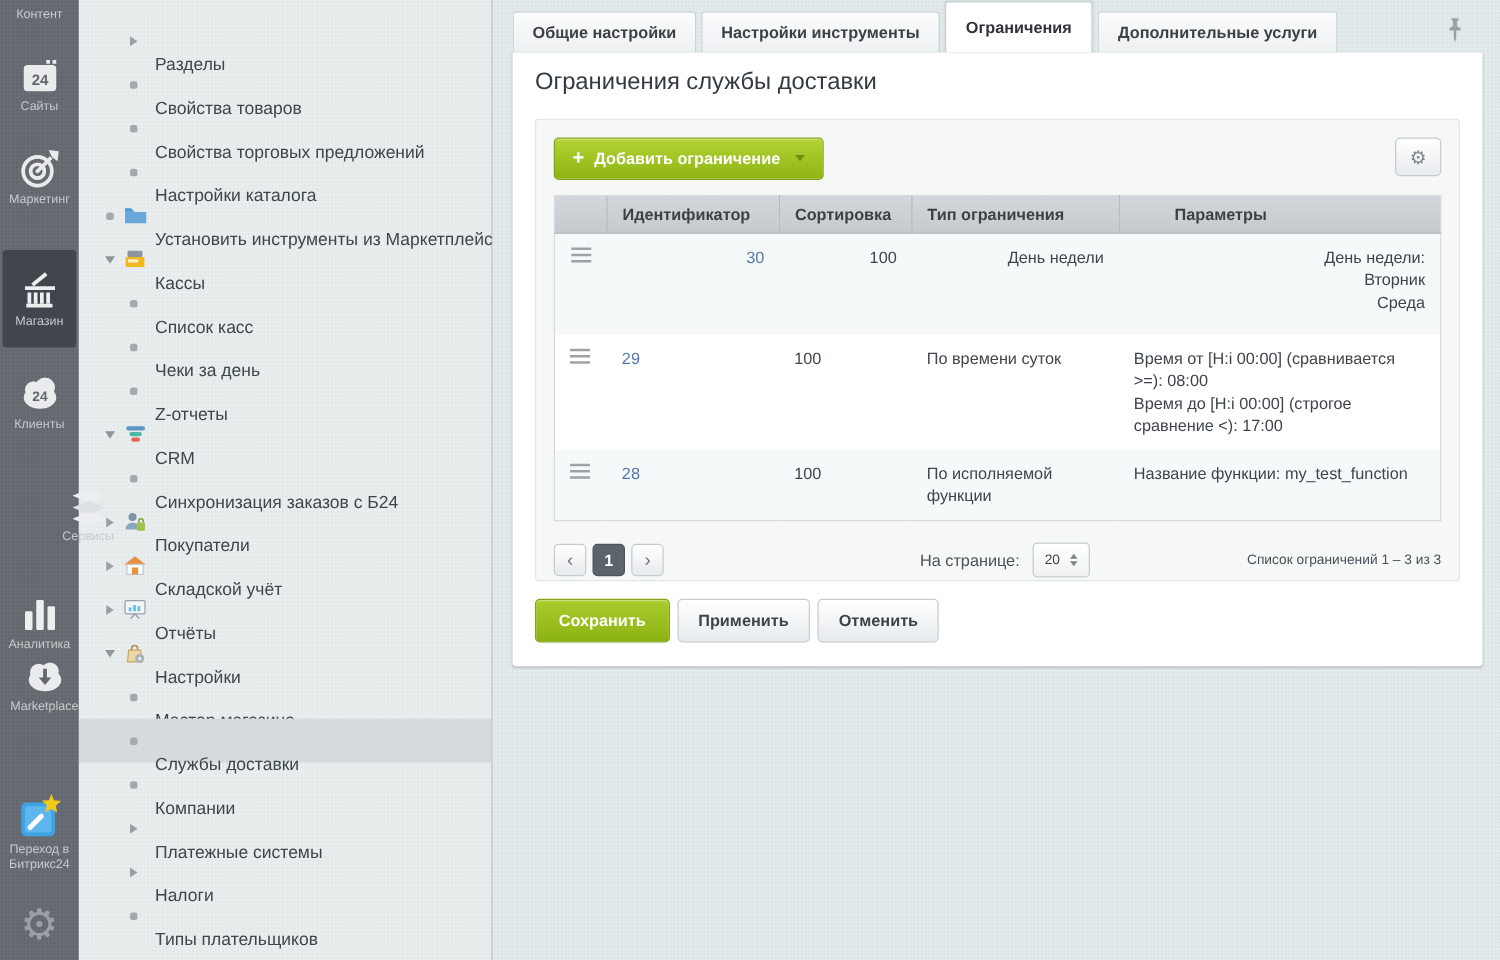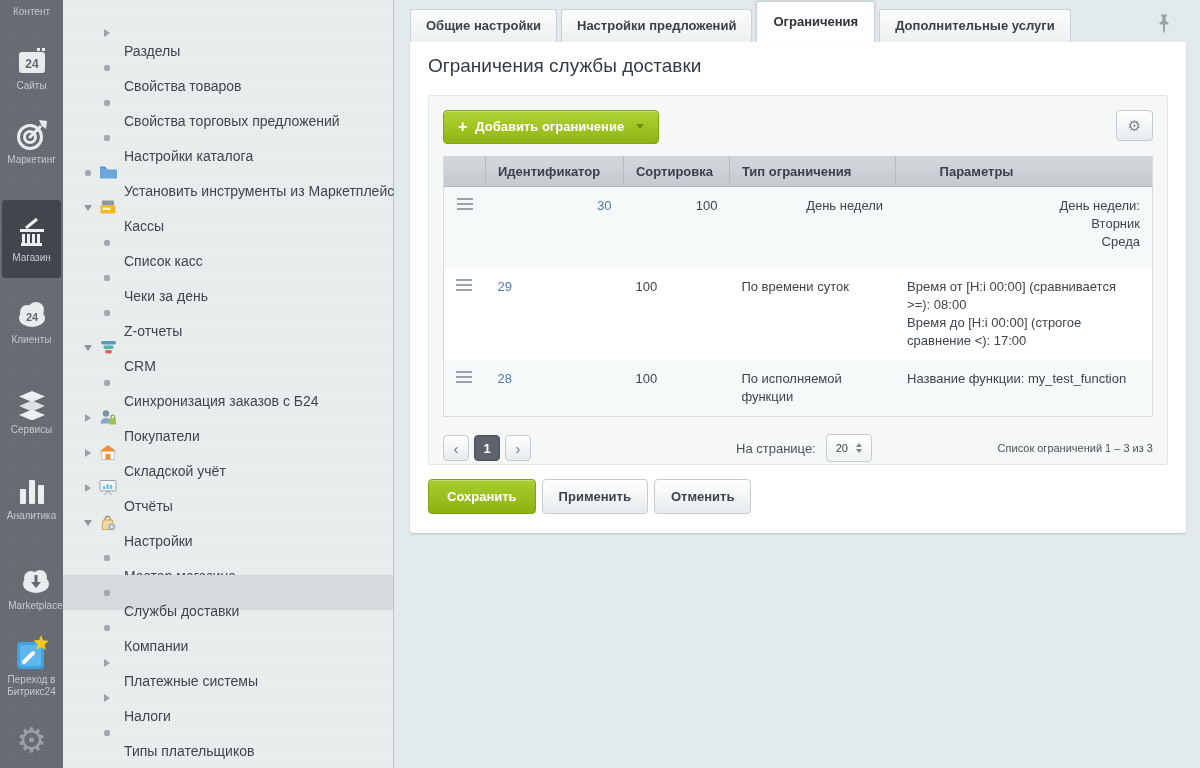--- a/index.html
+++ b/index.html
@@ -172,21 +172,21 @@
       <svg width="34" height="30" viewBox="0 0 34 30">
         <circle cx="12" cy="12" r="7" fill="#e9ebed"></circle>
           <circle cx="21" cy="10" r="8" fill="#e9ebed"></circle>
         <ellipse cx="17" cy="18" rx="13" ry="9" fill="#e9ebed"></ellipse>
         <text x="17" y="21" font-size="11" font-weight="bold" fill="#63686e" text-anchor="middle">24</text>
       </svg>
     </div>
     <div>Клиенты</div>
   </div>
 
-  <div class="rail-item" style="top:388px;">
+  <div class="rail-item" style="top:388px;margin-left:39px;">
     <div class="ric">
       <svg width="32" height="30" viewBox="0 0 32 30">
         <path d="M16 1l13 5.5L16 12 3 6.5z" fill="#eceeef"></path>
         <path d="M16 10.5l13 5.5-13 5.5L3 16z" fill="#dde1e3"></path>
         <path d="M16 19.5L29 25l-13 5.5L3 25z" fill="#eceeef"></path>
       </svg>
     </div>
     <div>Сервисы</div>
   </div>
 
@@ -194,21 +194,21 @@
     <div class="ric">
       <svg width="30" height="30" viewBox="0 0 30 30">
         <rect x="3" y="13" width="6" height="15" rx="1" fill="#eceeef"></rect>
         <rect x="12" y="4" width="6" height="24" rx="1" fill="#eceeef"></rect>
         <rect x="21" y="9" width="6" height="19" rx="1" fill="#eceeef"></rect>
       </svg>
     </div>
     <div>Аналитика</div>
   </div>
 
-  <div class="rail-item" style="top:564px;padding-left:8px;">
+  <div class="rail-item" style="top:524px;padding-left:8px;">
     <div class="ric">
       <svg width="34" height="28" viewBox="0 0 34 28">
         <circle cx="12" cy="11" r="7" fill="#e9ebed"></circle>
           <circle cx="21" cy="10" r="7" fill="#e9ebed"></circle>
         <ellipse cx="17" cy="17" rx="13" ry="9" fill="#e9ebed"></ellipse>
         <rect x="15.5" y="8" width="3" height="8" fill="#63686e"></rect>
         <path d="M12 15l5 6 5-6z" fill="#63686e"></path>
       </svg>
     </div>
     <div>Marketplace</div>
@@ -395,21 +395,21 @@
   <div class="menu-row">
     <span class="mk bullet"></span>
     <span class="mlabel">Типы плательщиков</span>
   </div>
 </div>
 
 <div class="main">
 
   <div class="tabs">
     <div class="tab">Общие настройки</div>
-    <div class="tab">Настройки предложений</div>
+    <div class="tab">Настройки инструменты</div>
     <div class="tab active">Ограничения</div>
     <div class="tab">Дополнительные услуги</div>
   </div>
 
   <div class="pin-top">
     <svg width="12" height="21" viewBox="0 0 12 21">
       <path d="M3.2 0.5h5.6V2l-1.1.8v4l2.8 2v1.6H7v5.8L6 20l-1-3.8v-5.8H1.5v-1.6l2.8-2v-4L3.2 2z" fill="#9aa1a7"></path>
     </svg>
   </div>
 

